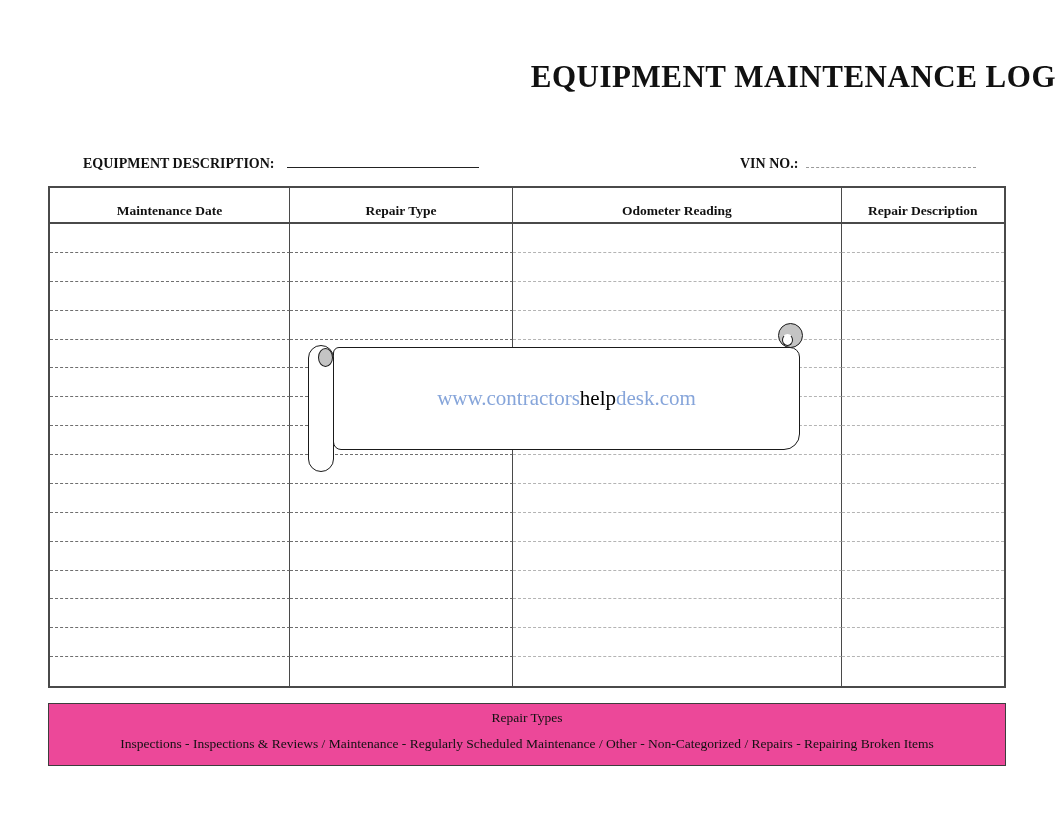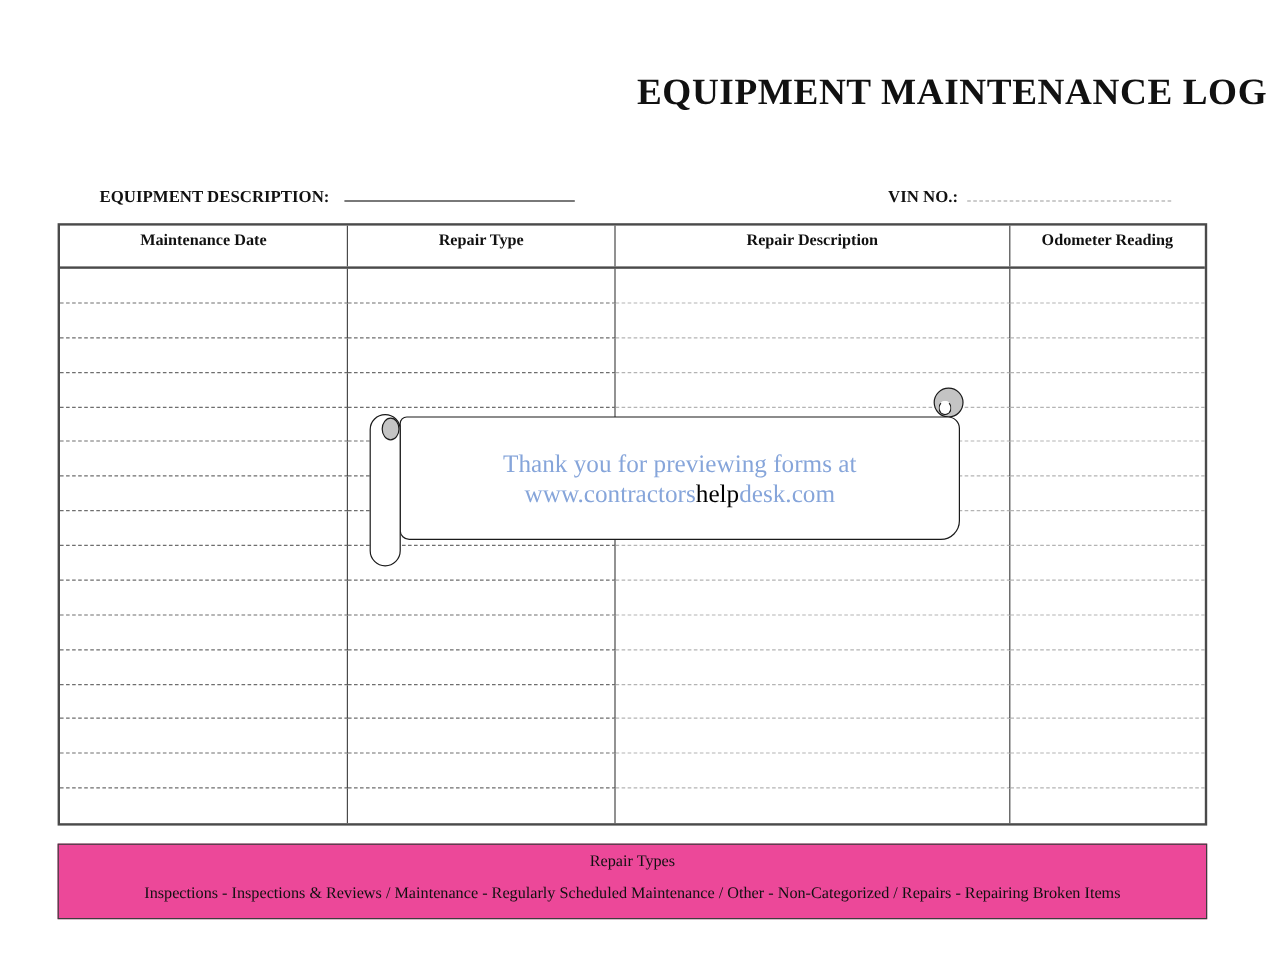--- a/index.html
+++ b/index.html
@@ -34,21 +34,21 @@
     position:absolute;left:48px;top:186px;width:958px;height:502px;
     border:2px solid var(--line-solid);box-sizing:border-box;
     display:flex;flex-direction:column;background:#fff;
   }
   .t-header{
     height:34px;flex:0 0 34px;border-bottom:2px solid var(--line-solid);
     display:grid;grid-template-columns:241fr 224fr 330fr 163fr;
   }
   .hcell{
     display:flex;align-items:flex-end;justify-content:center;
-    font-weight:bold;font-size:13.5px;padding-bottom:14px;box-sizing:border-box;
+    font-weight:bold;font-size:13.5px;padding-bottom:3px;box-sizing:border-box;
   }
   .t-header .hcell:not(:last-child){border-right:1.5px solid var(--line-solid);}
   .t-body{flex:1;display:flex;flex-direction:column;}
   .trow{flex:1;display:grid;grid-template-columns:241fr 224fr 330fr 163fr;}
   .tcell{box-sizing:border-box;}
   .tcell.c0,.tcell.c1,.tcell.c2{border-right:1.5px solid var(--line-solid);}
   .trow:not(:last-child) .tcell.c0,
   .trow:not(:last-child) .tcell.c1{border-bottom:1px dashed var(--dash-dark);}
   .trow:not(:last-child) .tcell.c2,
   .trow:not(:last-child) .tcell.c3{border-bottom:1px dashed var(--dash-light);}
@@ -101,22 +101,22 @@
 </div>
 
 <div class="field-vin">
   <span>VIN NO.:</span><span class="blank-dashed"></span>
 </div>
 
 <div class="log-table">
   <div class="t-header">
     <div class="hcell">Maintenance Date</div>
     <div class="hcell">Repair Type</div>
+    <div class="hcell">Odometer Reading</div>
     <div class="hcell">Repair Description</div>
-    <div class="hcell">Odometer Reading</div>
   </div>
   <div class="t-body">
       <div class="trow">
         <div class="tcell c0"></div>
         <div class="tcell c1"></div>
         <div class="tcell c2"></div>
         <div class="tcell c3"></div>
       </div>
       <div class="trow">
         <div class="tcell c0"></div>
@@ -209,21 +209,20 @@
         <div class="tcell c3"></div>
       </div>
     </div>
 </div>
 
 <div class="banner">
   <div class="banner-circle">
     <div class="banner-circle-notch"></div>
   </div>
   <div class="banner-rect">
-    <div class="banner-line">Thank you for previewing forms at</div>
     <div class="banner-line"><span>www.contractors</span><span class="hl">help</span><span>desk.com</span></div>
   </div>
   <div class="banner-tube"></div>
   <div class="banner-curl-left"></div>
 </div>
 
 <div class="footer-box">
   <div class="footer-title">Repair Types</div>
   <div class="footer-legend">Inspections - Inspections &amp; Reviews / Maintenance - Regularly Scheduled Maintenance / Other - Non-Categorized / Repairs - Repairing Broken Items</div>
 </div>

